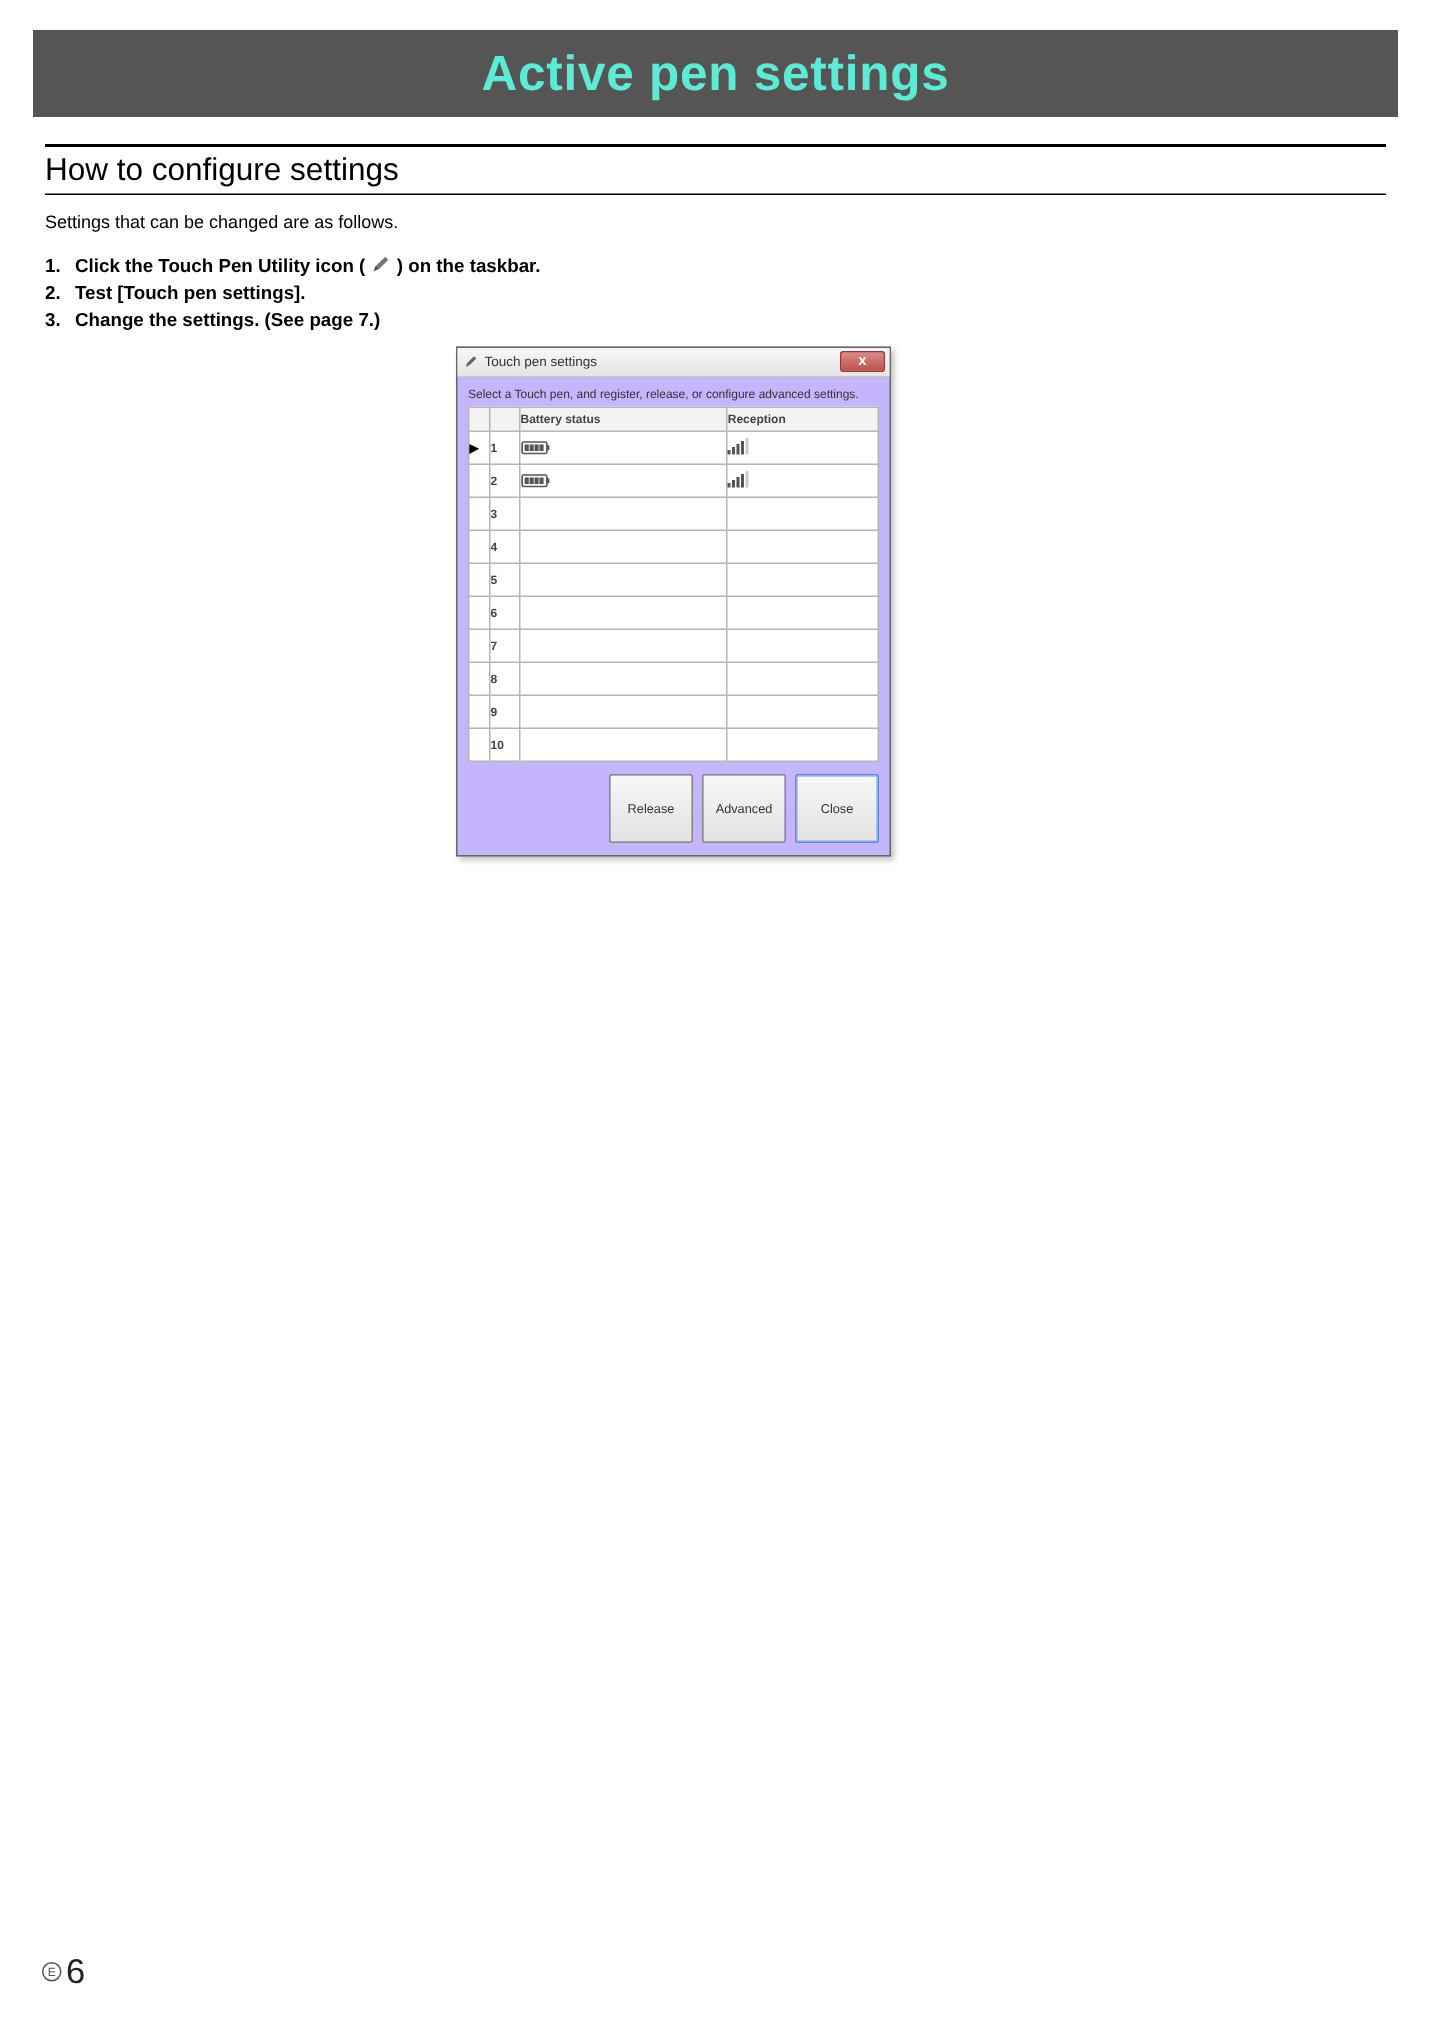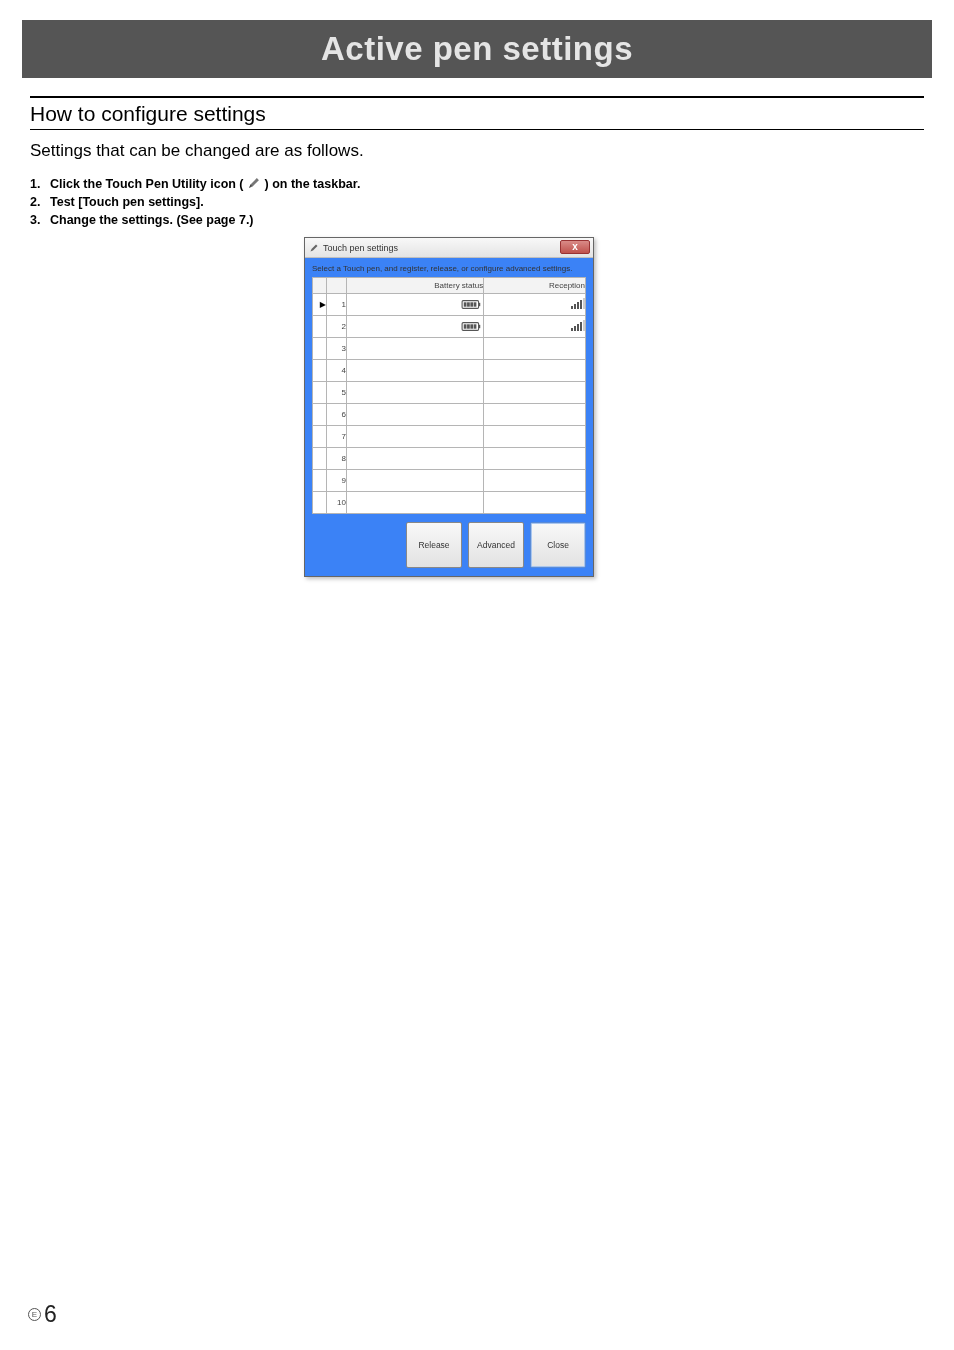--- a/index.html
+++ b/index.html
@@ -14,38 +14,38 @@
   }
   .title-bar {
     margin: 20px 22px 0 22px;
     background: #555555;
     height: 58px;
     display: flex;
     align-items: center;
     justify-content: center;
   }
   .title-bar span {
-    color: #e5e5e5;
+    color: #5eead4;
     font-size: 33px;
     font-weight: bold;
     letter-spacing: 0.5px;
   }
   .content {
     margin: 18px 30px 0 30px;
   }
   .section-heading {
     border-top: 2px solid #000;
     border-bottom: 1px solid #000;
     font-size: 21px;
     font-weight: normal;
     padding: 4px 0 3px 0;
     margin-bottom: 10px;
   }
   .intro-text {
-    font-size: 17px;
+    font-size: 12px;
     line-height: 1.35;
     margin: 0 0 2px 0;
   }
   ul.bullets {
     list-style: none;
     padding: 0 0 0 2px;
     margin: 0;
     font-size: 12.5px;
     line-height: 1.35;
   }
@@ -76,21 +76,21 @@
   }
 
   
   .dialog-wrap {
     width: 290px;
     margin: 8px 0 0 274px;
     border: 1px solid #666;
     box-shadow: 2px 2px 4px rgba(0,0,0,0.25);
     font-size: 9px;
     color: #333;
-    background: #3b82f6;
+    background: #c4b5fd;
   }
   .dlg-title {
     height: 20px;
     background: linear-gradient(#f8f8f8, #e4e4e4);
     border-bottom: 1px solid #bfbfbf;
     display: flex;
     align-items: center;
     padding: 0 4px;
     position: relative;
   }
@@ -110,22 +110,22 @@
   .dlg-desc { font-size: 8px; margin-bottom: 4px; color:#333; }
   .grid {
     width: 100%;
     border: 1px solid #999;
     border-collapse: collapse;
     background: #fff;
   }
   .grid th, .grid td {
     border: 1px solid #b5b5b5;
     height: 22px;
-    text-align: right;
-    font-weight: normal;
+    text-align: left;
+    font-weight: bold;
     font-size: 8px;
     color: #444;
     padding: 0;
   }
   .grid th { background: #f3f3f3; height: 16px; }
   .col-sel { width: 14px; }
   .col-idx { width: 20px; }
   .grid td.sel { background:#fff; }
   .grid td.idx { background:#fff; }
   .row-sel .sel, .row-sel .idx { background:#f5f5f5; }

